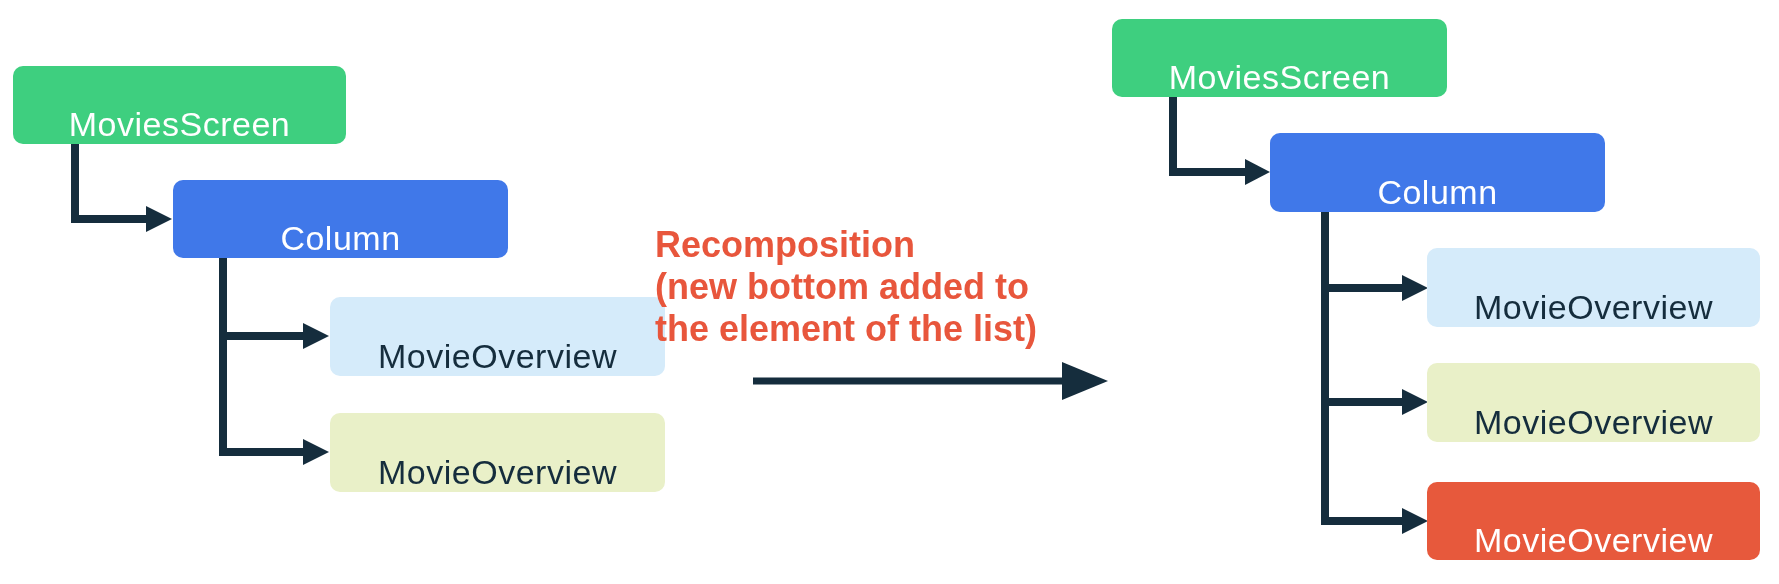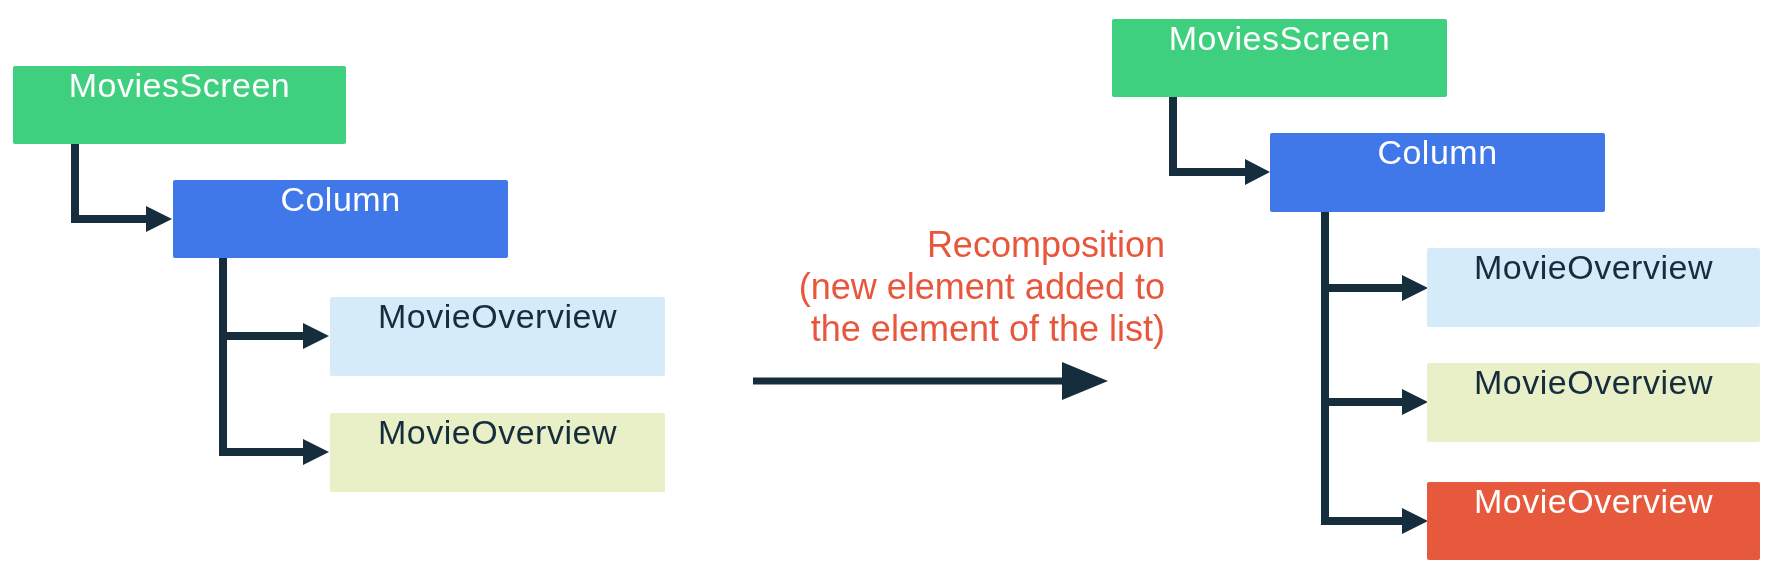--- a/index.html
+++ b/index.html
@@ -32,42 +32,42 @@
   .connectors path.thin {
     stroke-width: 7;
   }
   .connectors polygon {
     fill: var(--connector, #152D3D);
     stroke: none;
   }
   .node {
     position: absolute;
     display: flex;
-    align-items: flex-start;
+    align-items: flex-end;
     justify-content: center;
-    border-radius: 2px;
+    border-radius: 10px;
     font-size: 34px;
     font-weight: 500;
     letter-spacing: 0.5px;
     white-space: nowrap;
   }
   .node.green  { background: var(--node-green,  #3ECF7F); color: var(--text-on-dark, #fff); }
   .node.blue   { background: var(--node-blue,   #4078E9); color: var(--text-on-dark, #fff); }
   .node.lblue  { background: var(--node-light-blue,  #D5EBFA); color: var(--text-on-light, #152D3D); }
   .node.pyellow{ background: var(--node-pale-yellow, #E9F0C8); color: var(--text-on-light, #152D3D); }
   .node.orange { background: var(--node-orange, #E7593C); color: var(--text-on-dark, #fff); }
   .annotation {
     position: absolute;
     left: 655px;
     top: 224px;
     width: 510px;
-    text-align: right;
+    text-align: left;
     font-size: 36px;
     line-height: 42px;
-    font-weight: 400;
+    font-weight: 700;
     color: var(--annotation, #E8563C);
   }
 </style>
 </head>
 <body>
 
 <div class="canvas">
 
   <svg class="connectors" viewBox="0 0 1779 584" xmlns="http://www.w3.org/2000/svg">
 
@@ -101,21 +101,21 @@
   </div>
   <div class="node lblue" style="left:330px; top:297px; width:335px; height:79px;">
     <span>MovieOverview</span>
   </div>
   <div class="node pyellow" style="left:330px; top:413px; width:335px; height:79px;">
     <span>MovieOverview</span>
   </div>
 
   <div class="annotation">
     <div>Recomposition</div>
-    <div>(new element added to</div>
+    <div>(new bottom added to</div>
     <div>the element of the list)</div>
   </div>
 
   <div class="node green" style="left:1112px; top:19px; width:335px; height:78px;">
     <span>MoviesScreen</span>
   </div>
   <div class="node blue" style="left:1270px; top:133px; width:335px; height:79px;">
     <span>Column</span>
   </div>
   <div class="node lblue" style="left:1427px; top:248px; width:333px; height:79px;">

